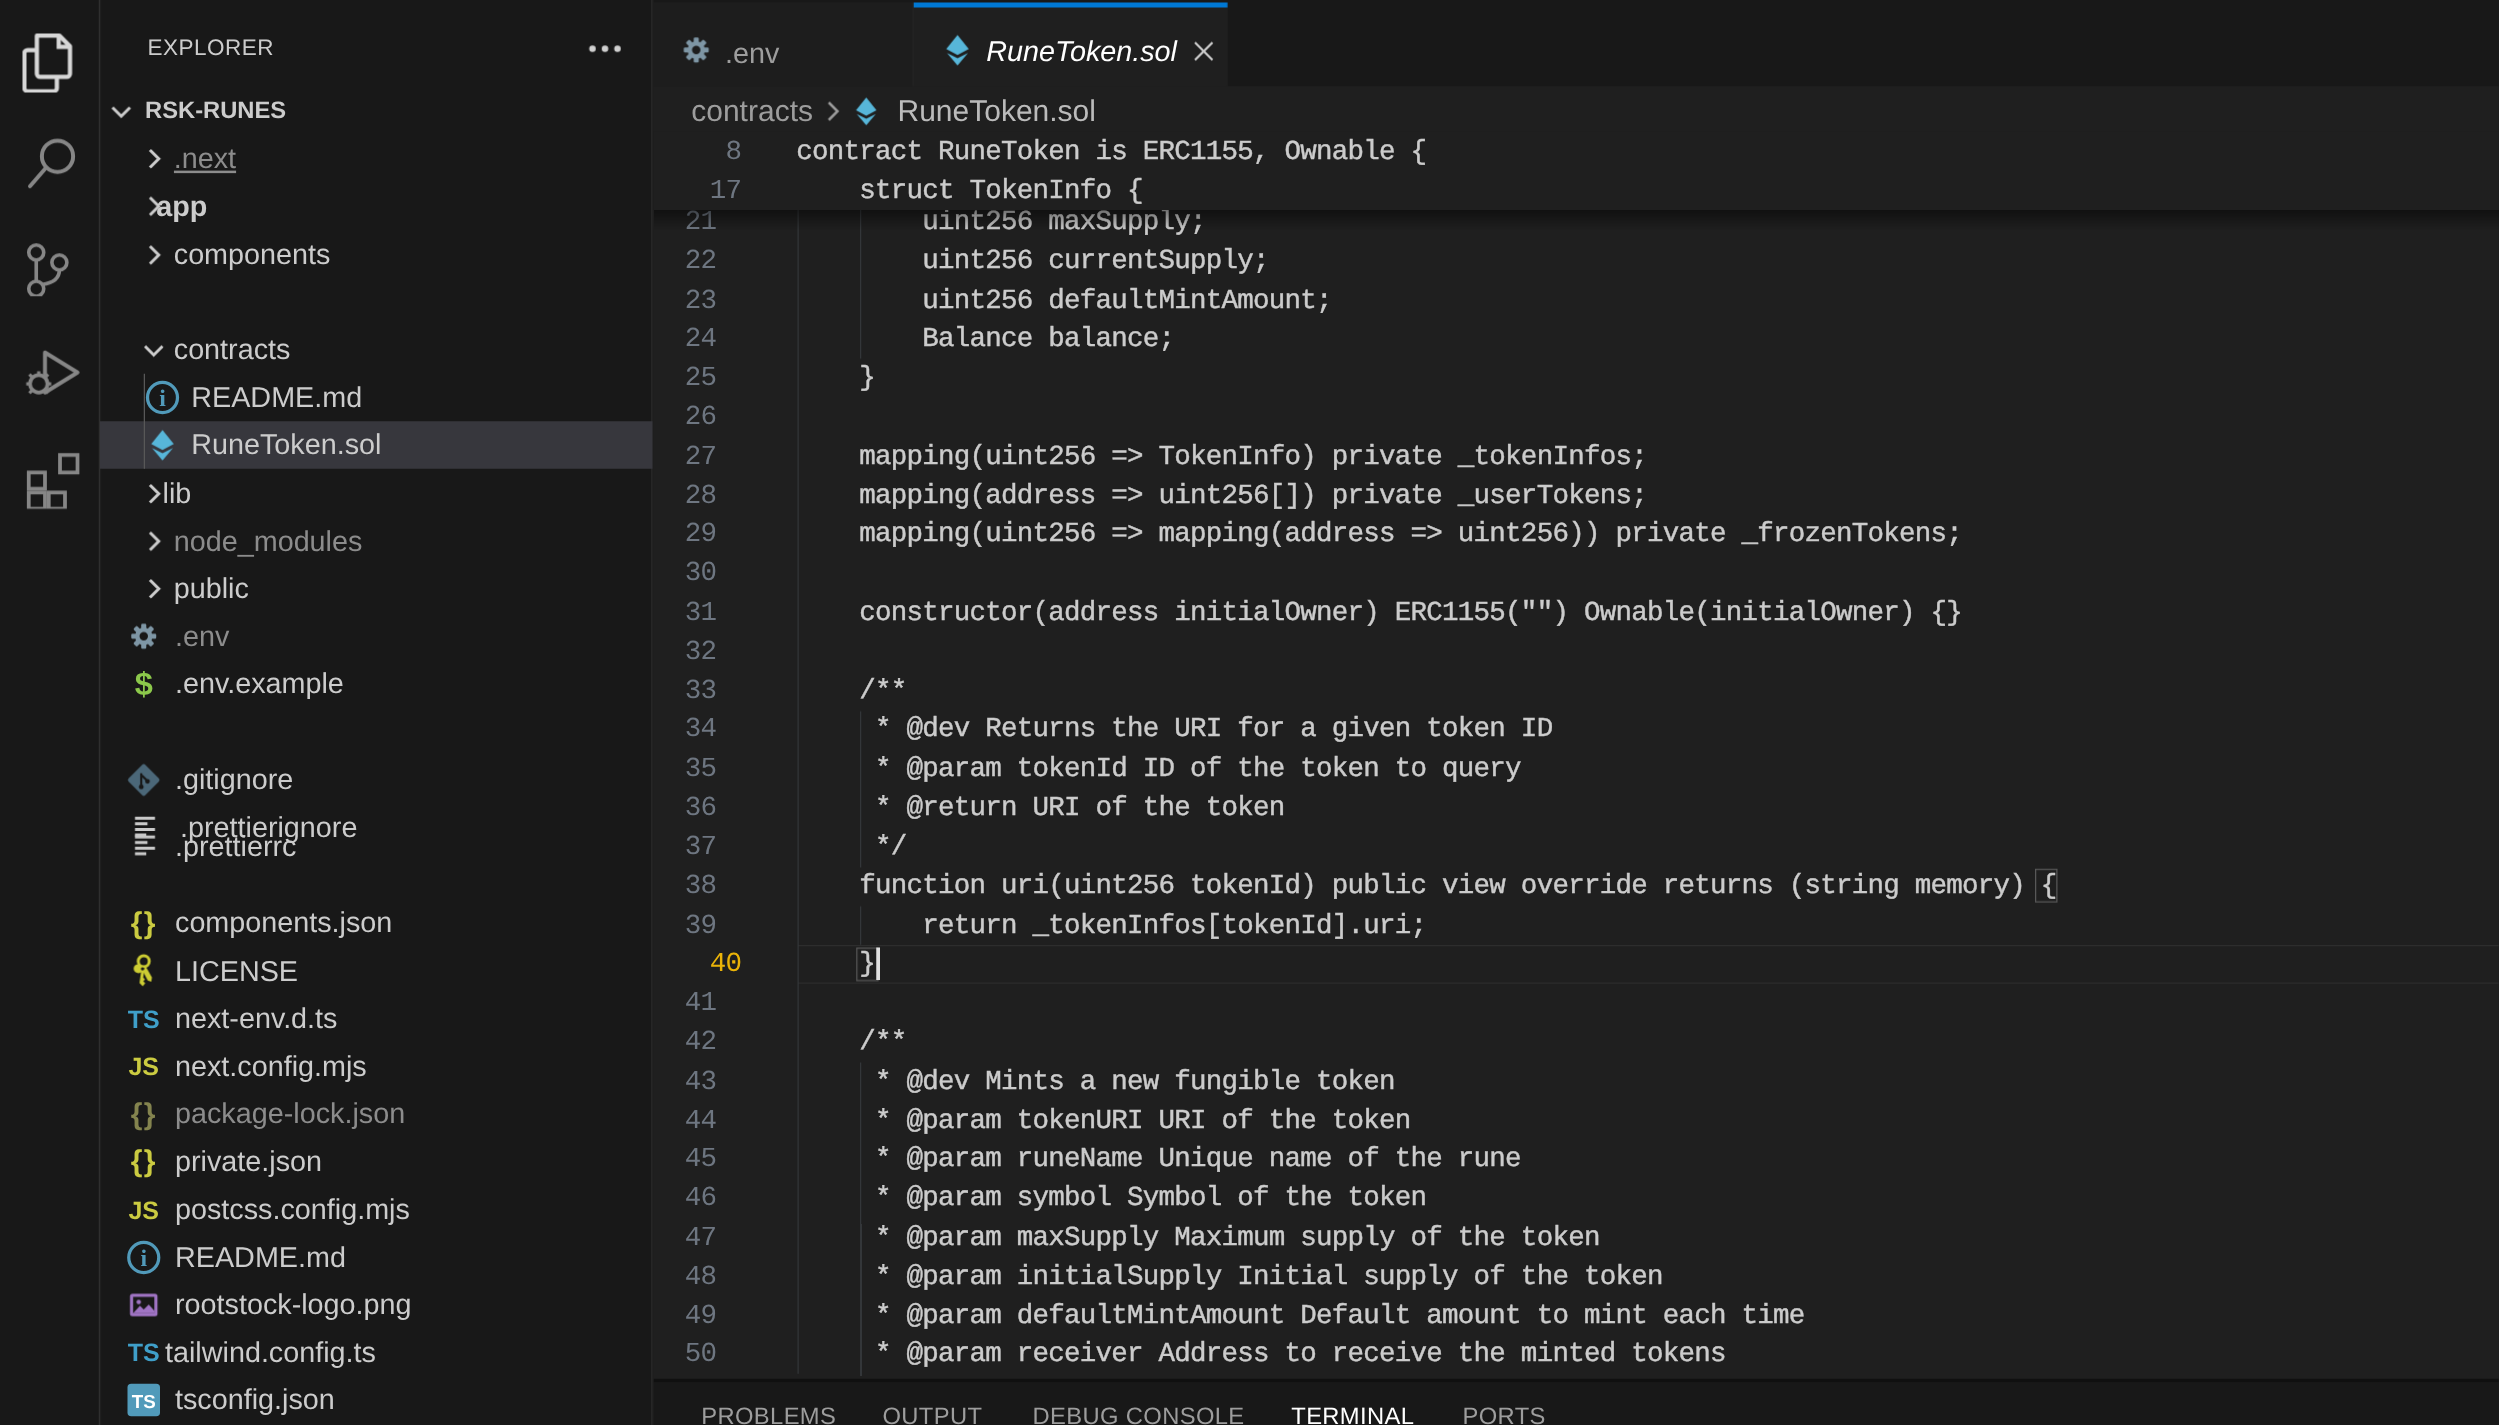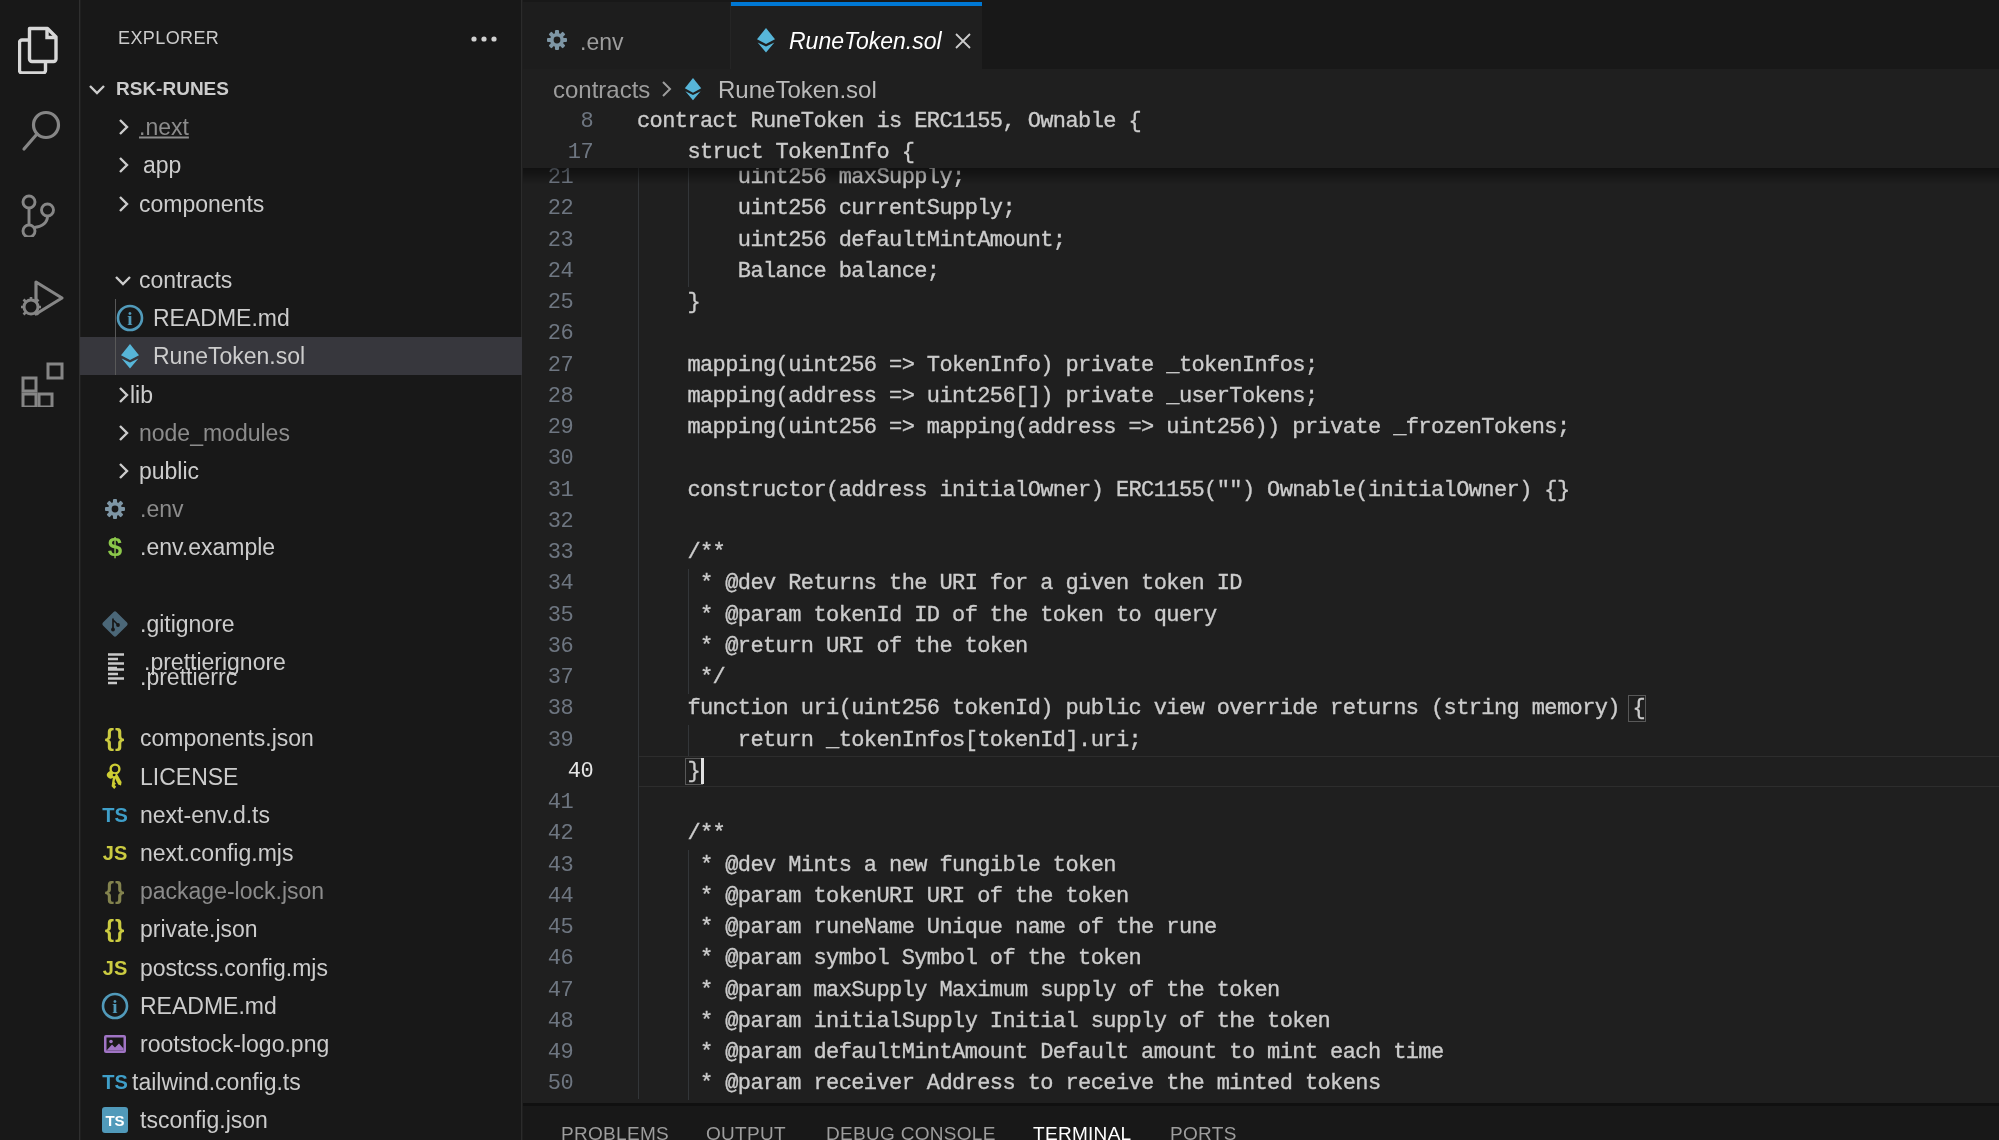--- a/index.html
+++ b/index.html
@@ -67,21 +67,21 @@
 <div class="trow dim" style="top:108.2px;">
       <svg class="chev" style="left:43px" width="20" height="22" viewBox="0 0 20 22">
         <path d="M7 4 L14 11 L7 18" stroke="#cccccc" stroke-width="2.4" fill="none"></path>
       </svg>
       <div class="tlabel" style="left:59px;text-decoration:underline;">.next</div>
     </div>
 <div class="trow" style="top:146.4px;">
       <svg class="chev" style="left:43px" width="20" height="22" viewBox="0 0 20 22">
         <path d="M7 4 L14 11 L7 18" stroke="#cccccc" stroke-width="2.4" fill="none"></path>
       </svg>
-      <div class="tlabel" style="left:63px;">app</div>
+      <div class="tlabel" style="left:45px;font-weight:bold;">app</div>
     </div>
 <div class="trow" style="top:184.6px;">
       <svg class="chev" style="left:43px" width="20" height="22" viewBox="0 0 20 22">
         <path d="M7 4 L14 11 L7 18" stroke="#cccccc" stroke-width="2.4" fill="none"></path>
       </svg>
       <div class="tlabel" style="left:59px;">components</div>
     </div>
 <div class="trow" style="top:261.0px;">
       <svg class="chev" style="left:43px" width="22" height="20" viewBox="0 0 22 20">
         <path d="M4 7 L11 14 L18 7" stroke="#cccccc" stroke-width="2.4" fill="none"></path>
@@ -344,21 +344,21 @@
 
     /**
      * @dev Mints a new fungible token
      * @param tokenURI URI of the token
      * @param runeName Unique name of the rune
      * @param symbol Symbol of the token
      * @param maxSupply Maximum supply of the token
      * @param initialSupply Initial supply of the token
      * @param defaultMintAmount Default amount to mint each time
      * @param receiver Address to receive the minted tokens</pre>
-<pre class="lnum" style="left:523px;top:756.0px;width:70px;color:#e5e5e5;">40</pre>
+<pre class="lnum" style="left:523px;top:756.0px;width:70px;color:#eab308;">40</pre>
 <div class="abs" style="left:1628px;top:695px;width:18px;height:27px;border:1px solid #585858;"></div>
 <div class="abs" style="left:685px;top:758px;width:18px;height:27px;border:1px solid #585858;"></div>
 <div class="abs" style="left:701px;top:758px;width:2.5px;height:26px;background:#e0e0e0;"></div>
 <div class="abs" style="left:523px;top:105px;width:1476px;height:63px;background:#1f1f1f;"></div>
 <div class="abs" style="left:523px;top:168px;width:1476px;height:16px;background:linear-gradient(to bottom, rgba(0,0,0,0.45), rgba(0,0,0,0));"></div>
 <pre class="lnum" style="left:523px;top:105.5px;width:70px;">8
 17</pre>
 <pre class="cline" style="left:637px;top:105.5px;">contract RuneToken is ERC1155, Ownable {
     struct TokenInfo {</pre>
 <div class="abs" style="left:523px;top:1103px;width:1476px;height:3px;background:#101010;"></div>

